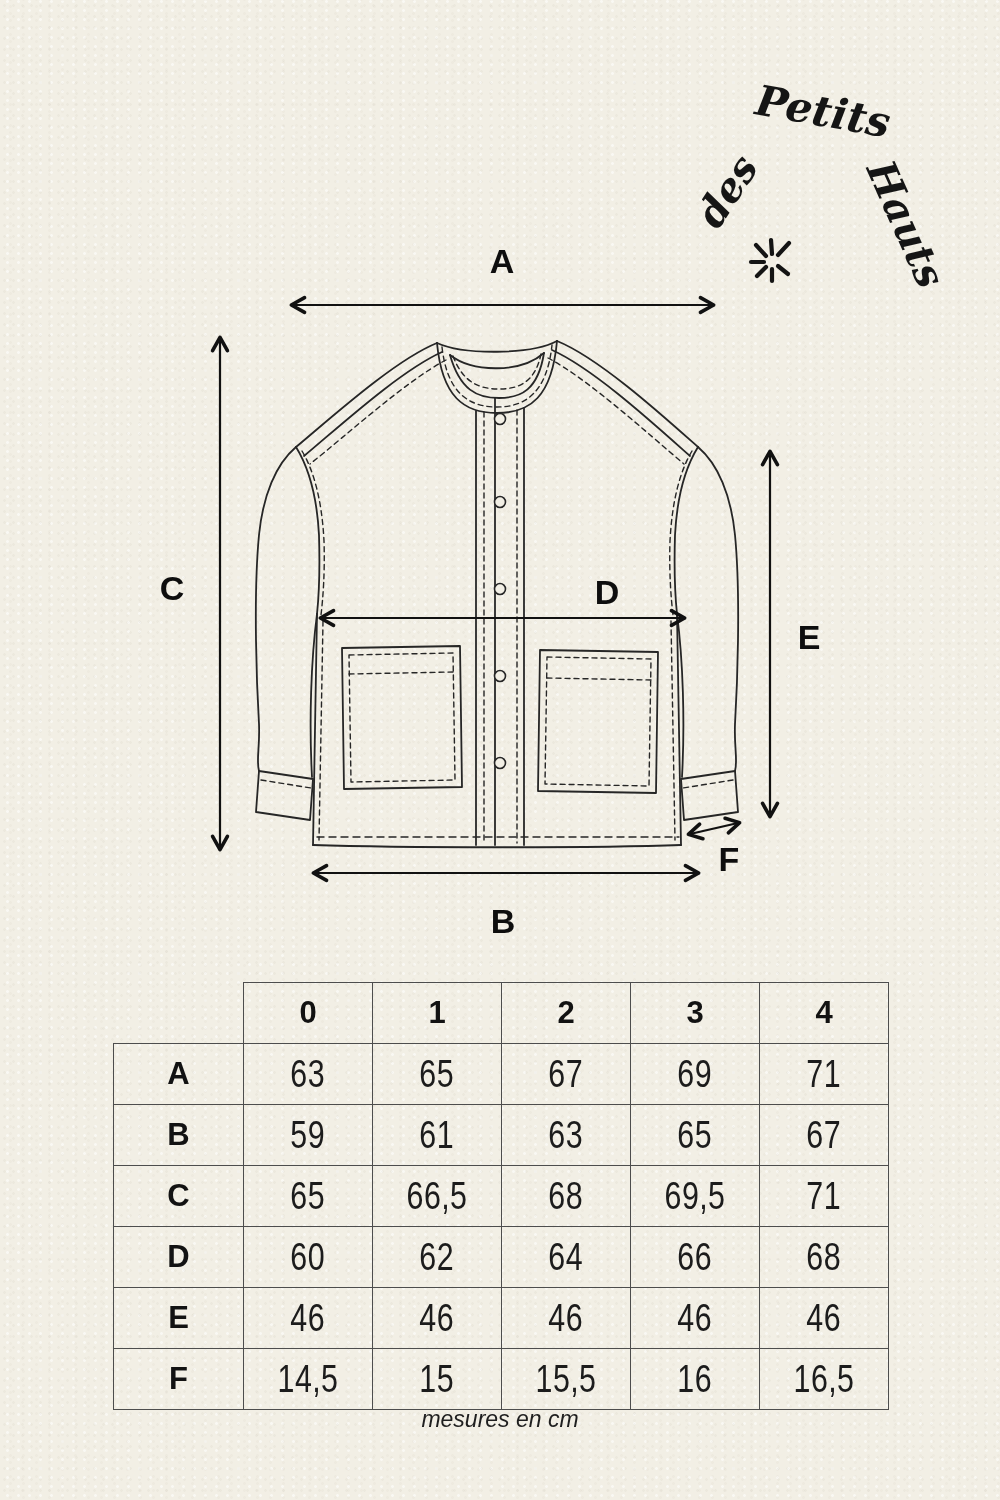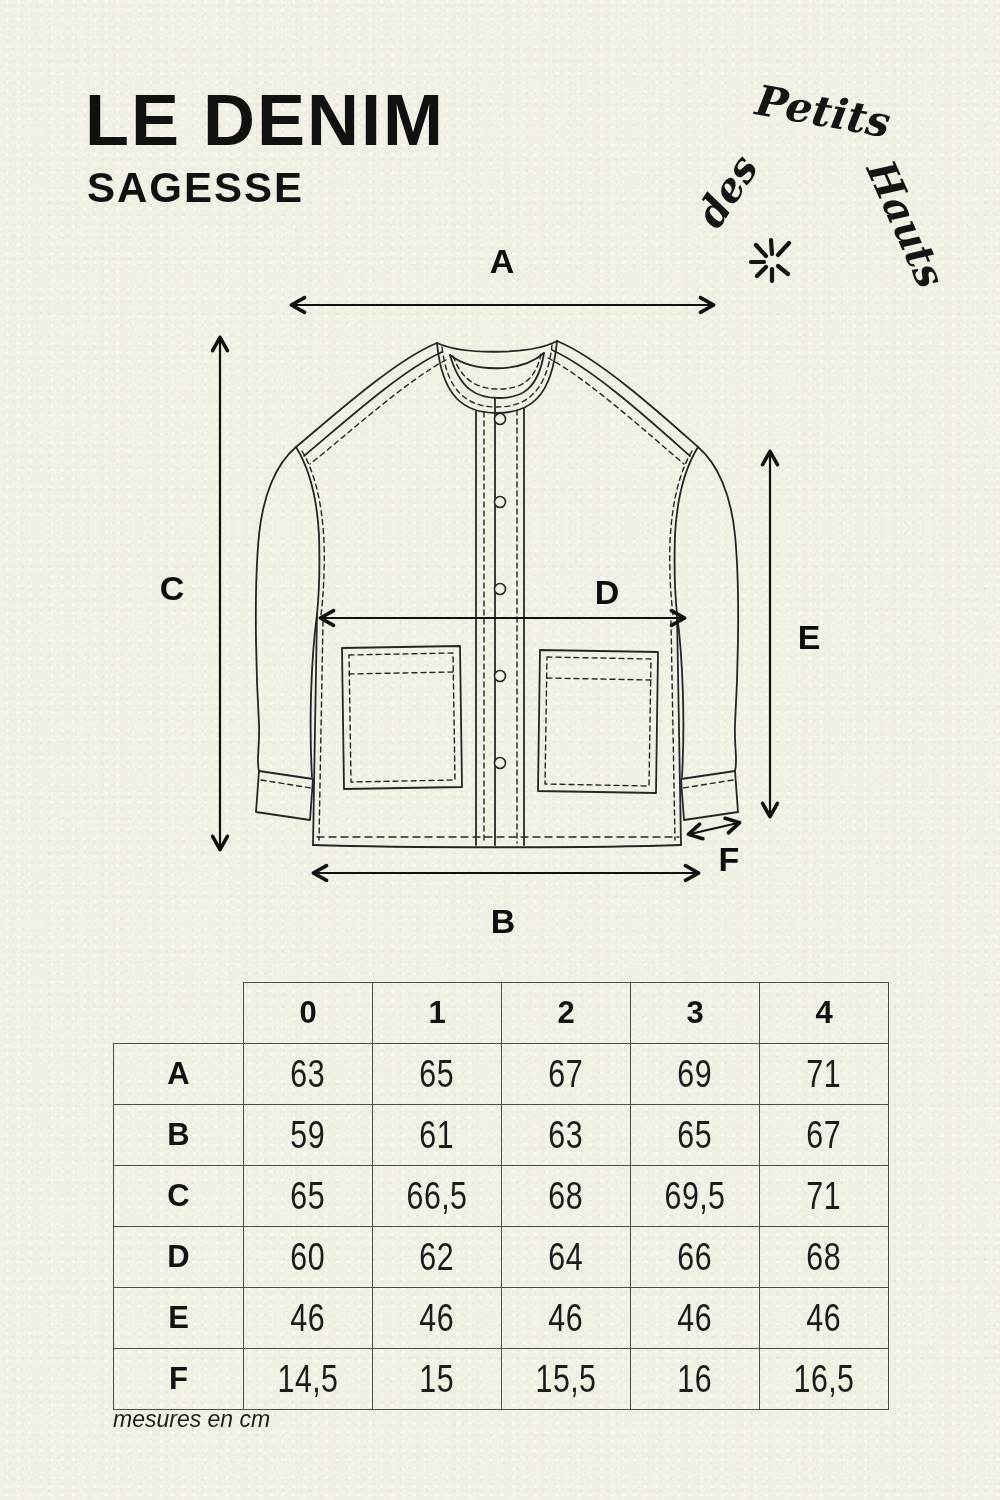--- a/index.html
+++ b/index.html
@@ -48,30 +48,28 @@
     border:1px solid #4d4d4d;height:60px;padding:0;
     text-align:center;vertical-align:middle;background:transparent;
   }
   .size-table th.blank{border:none;}
   .size-table th{font-size:31px;font-weight:900;color:#121212;}
   .size-table td.rowlab{font-size:31px;font-weight:900;color:#121212;}
   .size-table td.val{font-size:38px;font-weight:400;color:#1c1c1c;}
   .size-table td.val .v{display:inline-block;transform:scaleX(0.8);letter-spacing:0.5px;}
   .unit-note{
     position:absolute;left:113px;top:1406px;width:774px;
-    text-align:left;font-style:italic;font-size:23px;color:#1f1f1f;
+    text-align:center;font-style:italic;font-size:23px;color:#1f1f1f;
   }
 </style>
 </head>
 <body>
 
 <div class="page">
 
-  <div class="title">LE DENIM</div>
-  <div class="subtitle">SAGESSE</div>
 
   <div>
     <span class="lw lw-des">des</span>
     <span class="lw lw-petits">Petits</span>
     <span class="lw lw-hauts">Hauts</span>
     <svg class="burst" width="48" height="52" viewBox="0 0 48 52">
       <g stroke="#141414" stroke-width="4.2" stroke-linecap="round" fill="none">
         <line x1="24" y1="22" x2="23" y2="8"></line>
         <line x1="18" y1="24" x2="8" y2="13"></line>
         <line x1="16" y1="30" x2="3" y2="30"></line>

